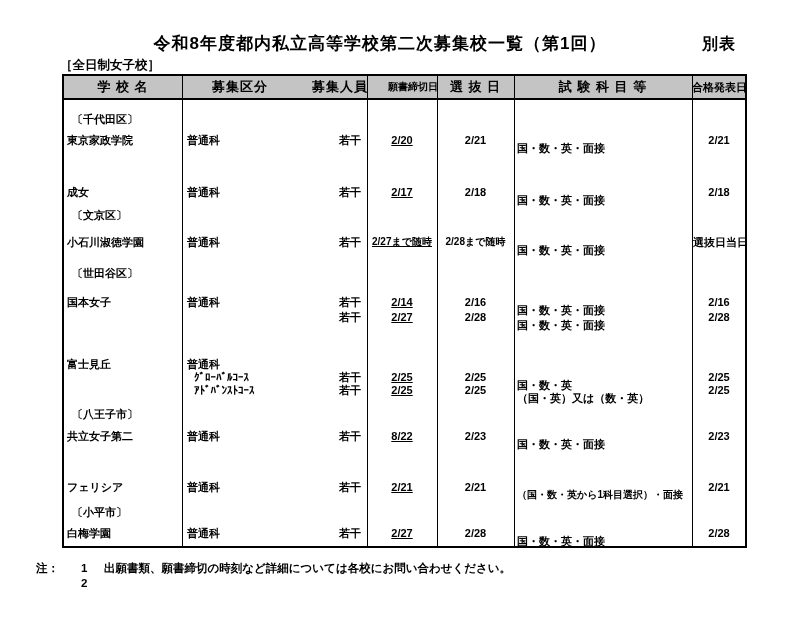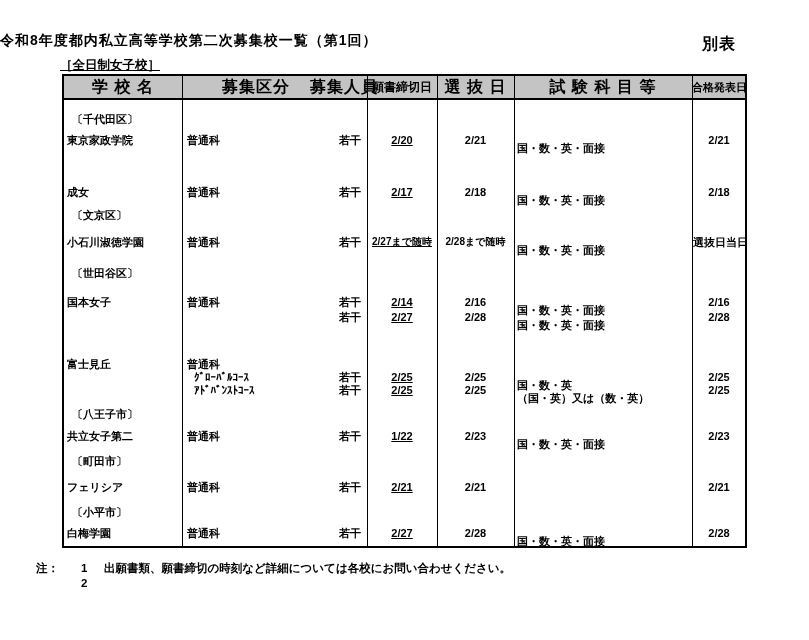--- a/index.html
+++ b/index.html
@@ -1,27 +1,27 @@
 <!DOCTYPE html>
 <html><head>
 <meta charset="utf-8">
 <style>
   html,body{margin:0;padding:0;background:#fff;}
   .page{position:relative;width:809px;height:640px;background:#ffffff;overflow:hidden;
         font-family:"Liberation Sans","DejaVu Sans",sans-serif;font-weight:bold;color:#000;}
-  .title{position:absolute;left:0;top:32px;width:760px;font-size:14px;letter-spacing:1px;}
+  .title{position:absolute;left:0;top:32px;width:760px;text-align:center;font-size:17px;letter-spacing:1px;}
   .annex{position:absolute;left:702px;top:34px;font-size:16px;letter-spacing:1px;text-align:center;}
-  .section-label{position:absolute;left:60px;top:57px;font-size:12.5px;text-decoration:underline;}
+  .section-label{position:absolute;left:60px;top:57px;font-size:12.5px;}
   
   .tbl{position:absolute;left:62px;top:74px;width:685px;height:474px;border:2px solid #000;box-sizing:border-box;}
   .thead{position:absolute;left:0;top:0;right:0;height:22px;background:#c4c4c4;border-bottom:2px solid #000;}
-  .hcell{position:absolute;top:0;height:22px;line-height:22px;font-size:16px;text-align:center;letter-spacing:1px;white-space:nowrap;overflow:hidden;}
+  .hcell{position:absolute;top:0;height:22px;line-height:22px;font-size:13px;text-align:center;letter-spacing:1px;white-space:nowrap;overflow:hidden;}
   .h1{left:0;width:118px;}
-  .h2{left:132px;width:185px;display:flex;justify-content:space-between;padding:0 3px 0 26px;box-sizing:border-box;text-align:left;}
-  .h3{left:303px;width:70px;font-size:12px;letter-spacing:0;}
+  .h2{left:122px;width:185px;display:flex;justify-content:space-between;padding:0 3px 0 26px;box-sizing:border-box;text-align:left;}
+  .h3{left:303px;width:70px;font-size:10px;letter-spacing:0;padding-left:11px;}
   .h4{left:373px;width:77px;}
   .h5{left:450px;width:178px;text-align:center;}
   .h6{left:628px;width:53px;font-size:11px;letter-spacing:0;}
   .vline{position:absolute;top:0;bottom:0;width:1px;background:#000;}
   .v1{left:118px;}.v2{left:303px;}.v3{left:373px;}.v4{left:450px;}.v5{left:628px;}
   .bline{position:absolute;left:0;right:0;height:14px;line-height:14px;font-size:11px;white-space:nowrap;}
   .bline span{position:absolute;top:0;height:14px;line-height:14px;display:block;}
   .s-ward{left:8px;}
   .s-school{left:3px;width:112px;}
   .s-cat{left:123px;width:130px;}
@@ -152,36 +152,34 @@
     </div>
 
     <div class="bline" style="top:331px">
       <span class="s-ward">〔八王子市〕</span>
     </div>
 
     <div class="bline" style="top:353px">
       <span class="s-school">共立女子第二</span>
       <span class="s-cat">普通科</span>
       <span class="s-quota">若干</span>
-      <span class="s-dl">1/22</span>
+      <span class="s-dl">8/22</span>
       <span class="s-ed">2/23</span>
       <span class="s-sub">国・数・英・面接</span>
       <span class="s-ann">2/23</span>
     </div>
 
-    <div class="bline" style="top:378px">
-      <span class="s-ward">〔町田市〕</span>
-    </div>
 
     <div class="bline" style="top:404px">
       <span class="s-school">フェリシア</span>
       <span class="s-cat">普通科</span>
       <span class="s-quota">若干</span>
       <span class="s-dl">2/21</span>
       <span class="s-ed">2/21</span>
+      <span class="s-sub fit">（国・数・英から1科目選択）・面接</span>
       <span class="s-ann">2/21</span>
     </div>
 
     <div class="bline" style="top:429px">
       <span class="s-ward">〔小平市〕</span>
     </div>
 
     <div class="bline" style="top:450px">
       <span class="s-school">白梅学園</span>
       <span class="s-cat">普通科</span>

